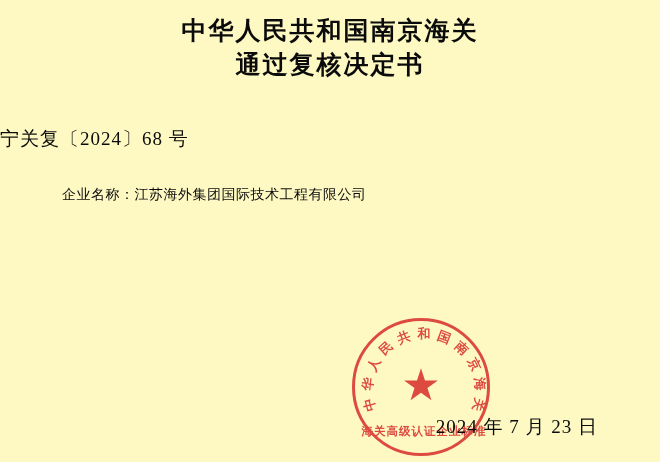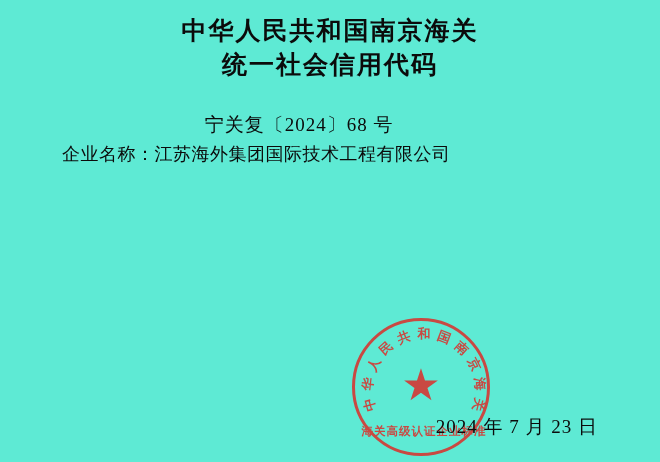--- a/index.html
+++ b/index.html
@@ -12,44 +12,45 @@
     background: #ffffff;
     font-family: "Liberation Serif", "DejaVu Serif", serif;
     color: #111111;
     overflow: hidden;
   }
   .page {
     position: relative;
     width: 660px;
     height: 462px;
     box-sizing: border-box;
-    background: #5eead4;
+    background: #fef9c3;
   }
   .title-block {
     padding-top: 14px;
     text-align: center;
   }
   .title-line {
     font-size: 25px;
     font-weight: bold;
     letter-spacing: 2px;
     line-height: 34px;
     color: #0b0b0b;
   }
   .doc-number {
-    margin-top: 30px;
+    margin-top: 44px;
     padding-right: 62px;
-    text-align: center;
+    text-align: left;
     font-size: 19px;
     letter-spacing: 1px;
     color: #0b0b0b;
   }
   .body-block {
+    margin-top: 26px;
     padding: 0 56px 0 62px;
-    font-size: 18px;
+    font-size: 14px;
     line-height: 33px;
     letter-spacing: 0.5px;
     color: #0b0b0b;
   }
   .field-line {
     white-space: nowrap;
   }
   .para {
     margin-top: 4px;
     text-indent: 36px;
@@ -114,21 +115,21 @@
     color: #d8332f;
   }
 </style>
 </head>
 <body>
 
 <div class="page">
 
   <div class="title-block">
     <div class="title-line">中华人民共和国南京海关</div>
-    <div class="title-line">统一社会信用代码</div>
+    <div class="title-line">通过复核决定书</div>
   </div>
 
   <div class="doc-number">宁关复〔2024〕68 号</div>
 
   <div class="body-block">
     <div class="field-line">
       <span>企业名称：</span><span>江苏海外集团国际技术工程有限公司</span>
     </div>
   </div>
 

